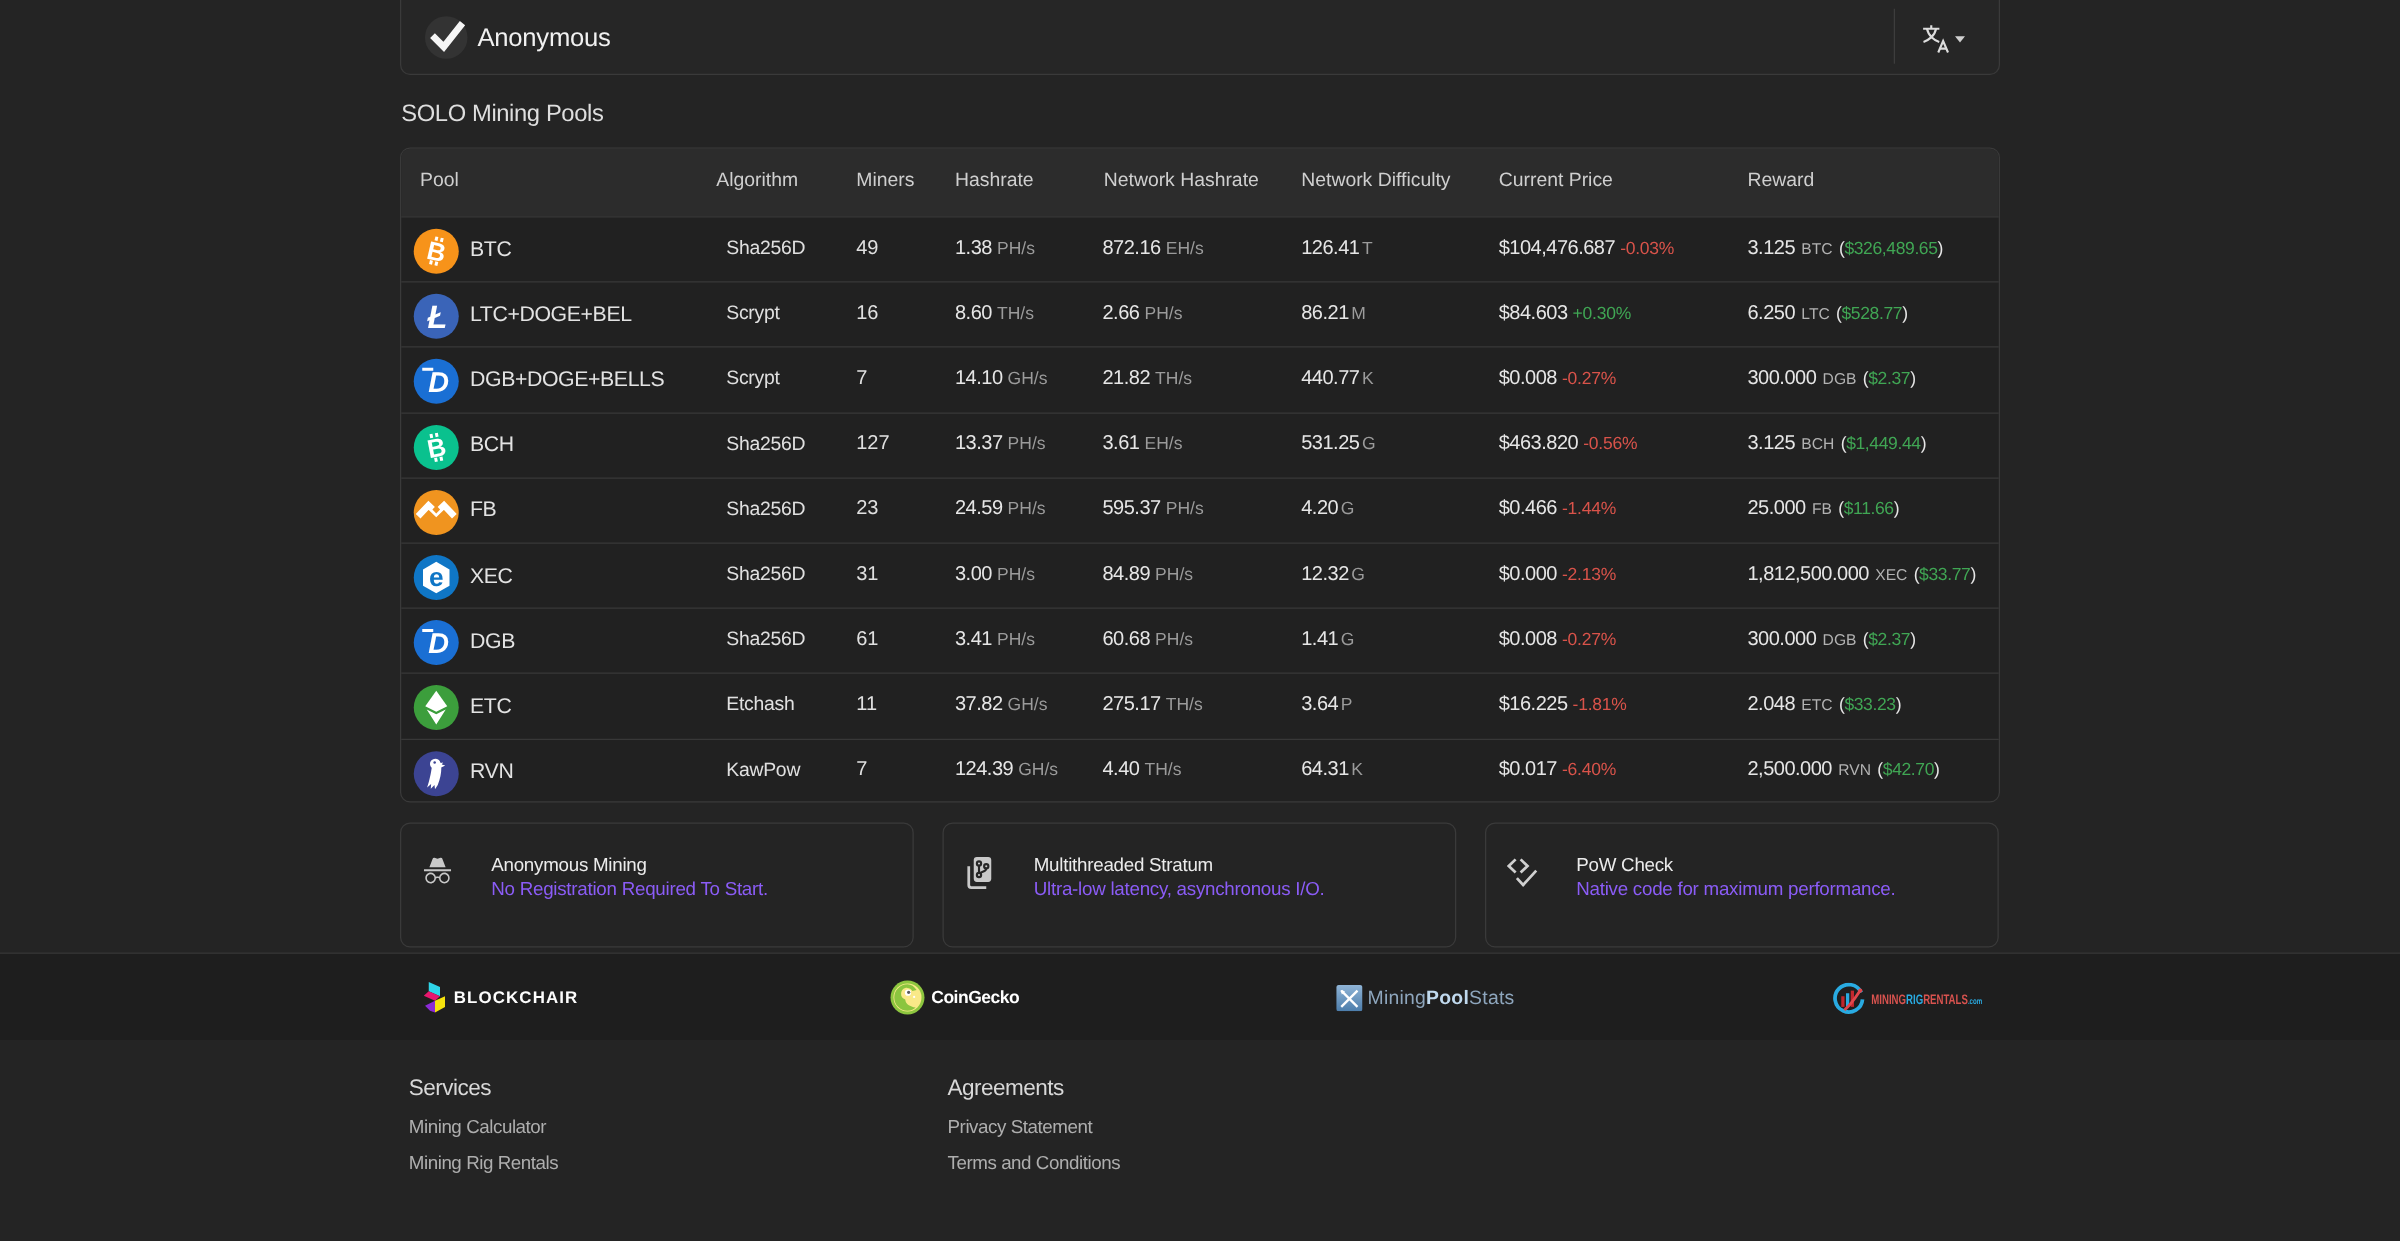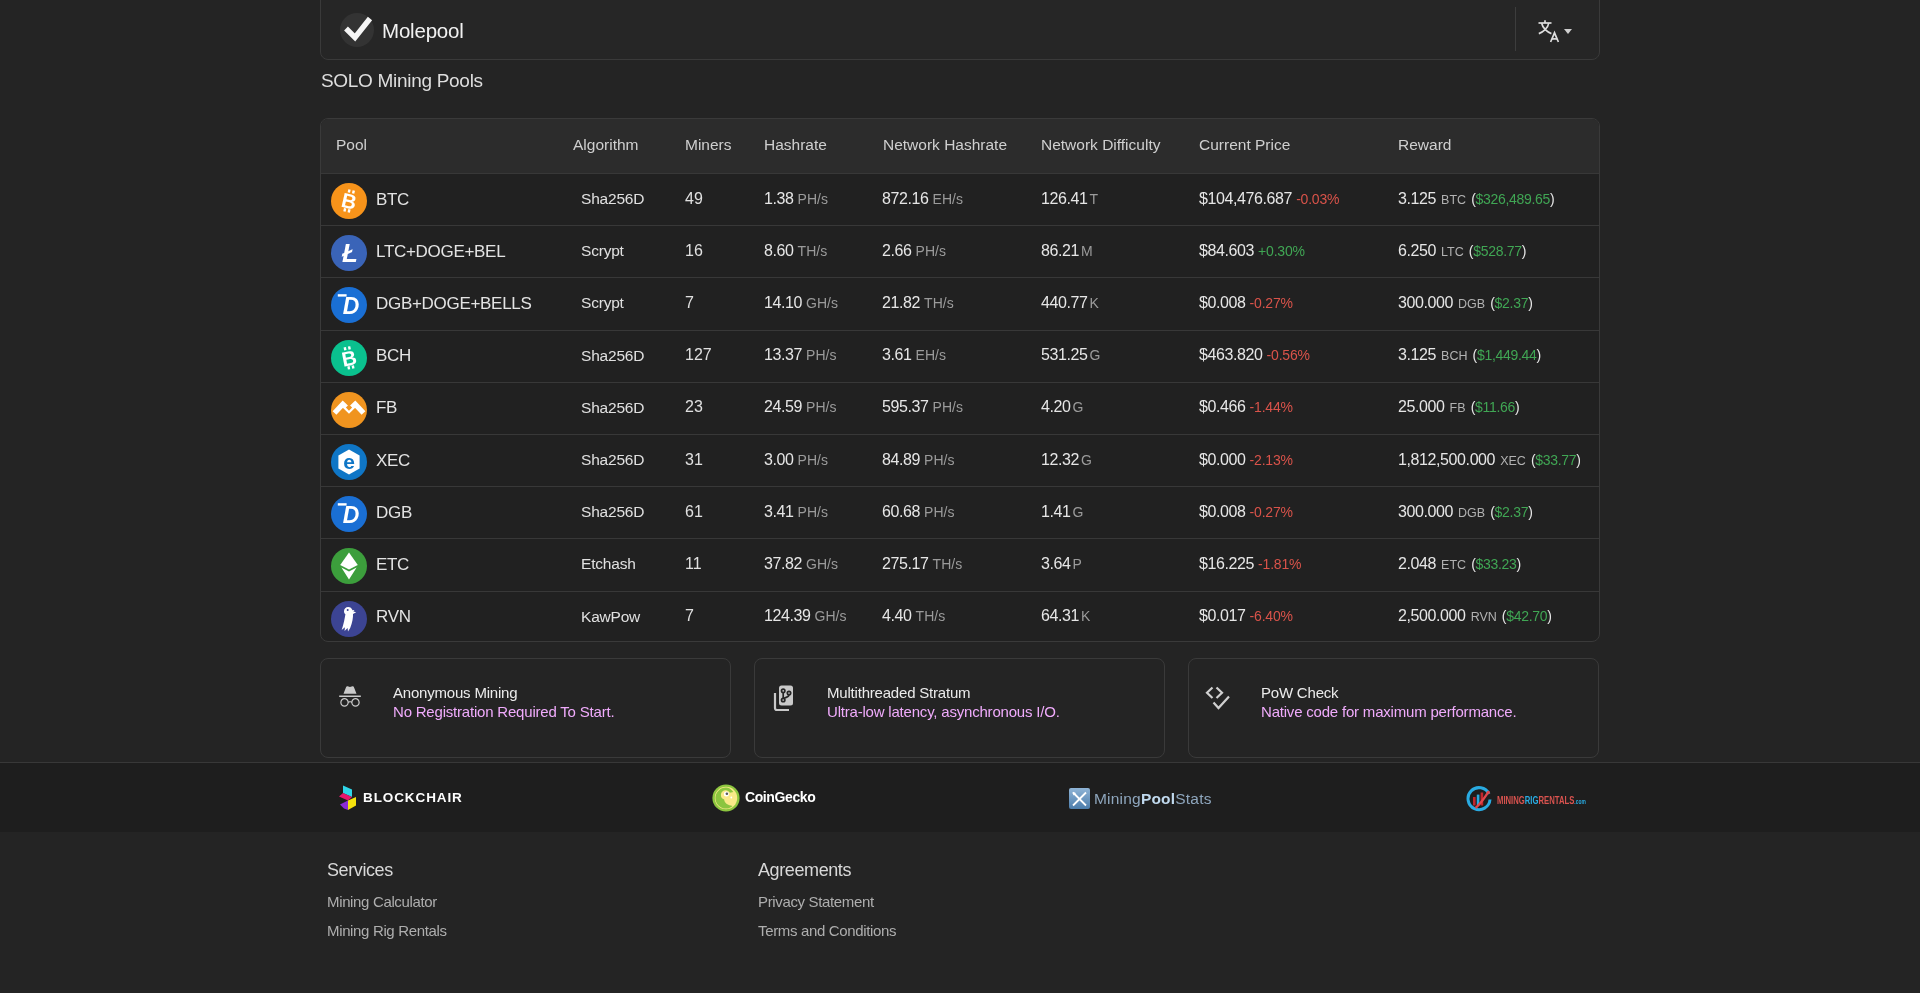--- a/index.html
+++ b/index.html
@@ -5,21 +5,21 @@
 *{margin:0;padding:0;box-sizing:border-box}
 html,body{width:1920px;height:993px;background:#242424;font-family:"Liberation Sans",sans-serif;overflow:hidden}
 
 .topcard{position:absolute;left:320px;top:-8px;width:1280px;height:68px;background:#262626;border:1px solid #3a3a3a;border-radius:8px}
 .logo{position:absolute;left:19px;top:20px;width:34px;height:34px;border-radius:50%;background:#333333}
 .brand{position:absolute;left:61px;top:26px;font-size:20.5px;letter-spacing:-0.2px;color:#f1f1f1}
 .vdiv{position:absolute;left:1194px;top:14px;width:1px;height:44px;background:#3d3d3d}
 .langbox{position:absolute;left:1216px;top:26px}
 .caret{position:absolute;left:1243px;top:35.5px;width:0;height:0;border-left:4.5px solid transparent;border-right:4.5px solid transparent;border-top:5.5px solid #cfcfcf}
 
-.h2{position:absolute;left:321px;top:70px;font-size:19px;letter-spacing:-0.3px;color:#dedede}
+.h2{position:absolute;left:321px;top:81px;font-size:19px;letter-spacing:-0.3px;color:#dedede}
 
 .tcard{position:absolute;left:320px;top:118px;width:1280px;height:524px;background:#212121;border:1px solid#3a3a3a;border-radius:8px}
 .thead{position:absolute;left:0;top:0;width:1278px;height:54px;background:#2c2c2c;border-radius:7px 7px 0 0}
 .thead>span{position:absolute;top:16.5px;font-size:15.5px;color:#cfcfcf}
 .trow{position:absolute;left:0;width:1278px;height:53.2px;border-top:1px solid #383838}
 .trow>span{position:absolute;white-space:nowrap}
 .coin{position:absolute;left:10px;top:9px;width:36px;height:36px;border-radius:50%}
 .pn{left:55px;top:15.5px;font-size:17px;letter-spacing:-0.3px;color:#e3e3e3}
 .alg{left:260px;top:16px;font-size:15.5px;letter-spacing:-0.2px;color:#e0e0e0}
 .mnr{left:364px;top:15.5px;font-size:16px;color:#e0e0e0}
@@ -32,38 +32,38 @@
 .ru{font-size:12.5px;color:#b2b2b2;letter-spacing:0}
 .rp{font-size:14px;letter-spacing:-0.3px}
 .c-nd .u{margin-left:2px}
 .dn{font-size:14px;color:#d9534a;letter-spacing:-0.2px}
 .up{font-size:14px;color:#40a654;letter-spacing:-0.2px}
 .grn{color:#40a654}
 
 .fcard{position:absolute;top:658px;width:411px;height:100px;border:1px solid #3a3a3a;border-radius:8px}
 .fcard .ic{position:absolute;left:17px;top:25px}
 .fcard .t1{position:absolute;left:72px;top:24.5px;font-size:15px;letter-spacing:-0.2px;color:#ebebeb;white-space:nowrap}
-.fcard .t2{position:absolute;left:72px;top:44px;font-size:15px;letter-spacing:-0.2px;color:#f0abfc;white-space:nowrap}
+.fcard .t2{position:absolute;left:72px;top:44px;font-size:15px;letter-spacing:-0.2px;color:#8b5cf6;white-space:nowrap}
 
 .partners{position:absolute;left:0;top:762px;width:1920px;height:73px;background:#1e1e1e;border-top:1px solid #383838;border-bottom:1px solid #383838}
 
 .footer{position:absolute;left:0;top:832px;width:1920px;height:161px;background:#242424}
 .fcol{position:absolute;top:27.5px}
 .fcol .fh{font-size:18px;letter-spacing:-0.4px;color:#d8d8d8;margin-bottom:12.5px}
 .fcol a{display:block;font-size:15px;letter-spacing:-0.35px;color:#aeaeae;text-decoration:none;margin-bottom:12.3px}
 </style>
 </head>
 <body>
 <div class="topcard">
   <div class="logo">
     <svg width="34" height="34" viewBox="0 0 34 34">
         <polyline points="6,15.5 15,24.5 30,5.5" fill="none" stroke="#f5f5f5" stroke-width="5.4"></polyline>
       </svg>
   </div>
-  <span class="brand">Molepool</span>
+  <span class="brand">Anonymous</span>
   <span class="vdiv"></span>
   <span class="langbox">
     <svg width="30" height="24" viewBox="0 0 30 24">
       <g stroke="#dddddd" stroke-width="1.7" fill="none">
         <path d="M8 1.2 V4"></path>
           <path d="M1.5 4 H14.5"></path>
         <path d="M11.8 4 C11 9.5 5.5 13.4 1.8 14.6"></path>
         <path d="M4.6 4 C5.6 9.5 10.8 13.4 14.4 14.6"></path>
         <path d="M13.6 23 L17.5 13.8 L21.4 23"></path>
           <path d="M15 19.9 H20"></path>

